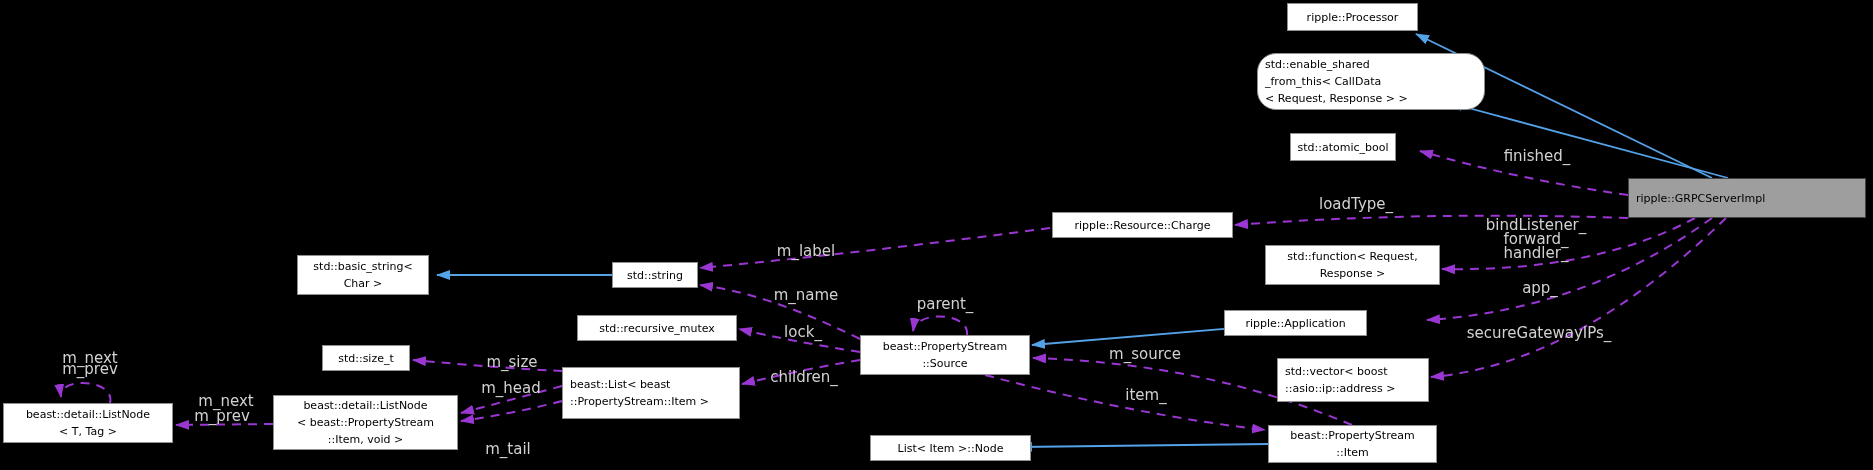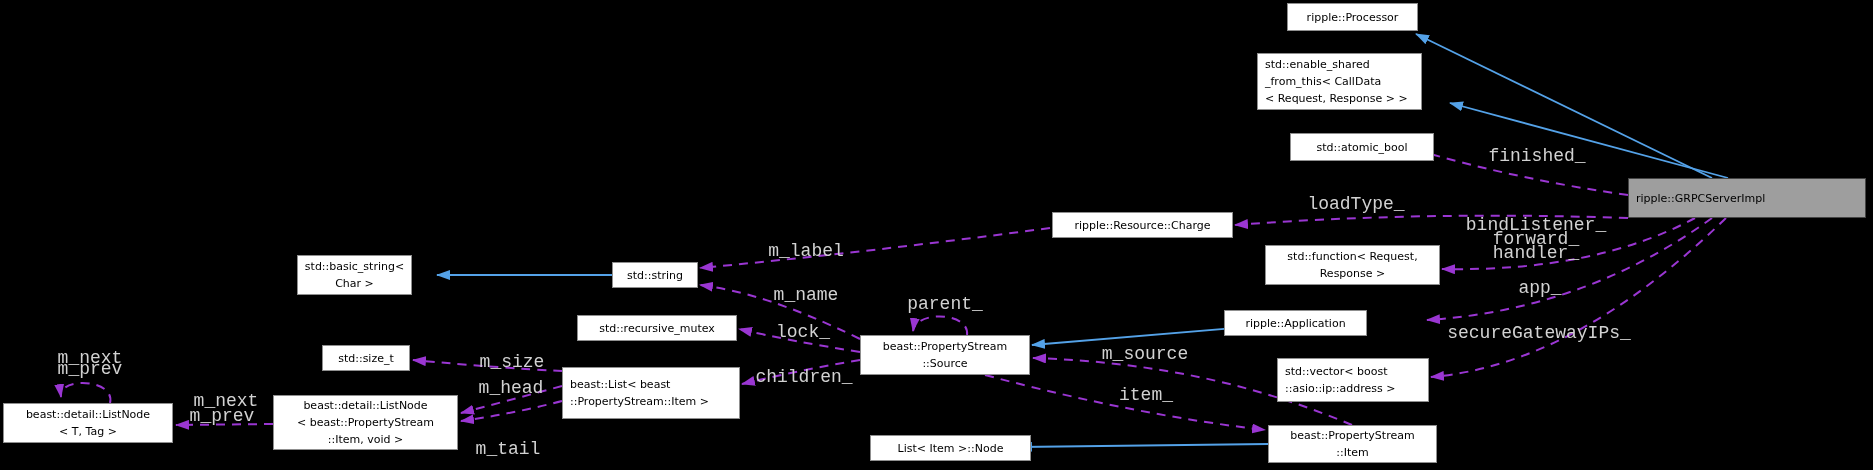--- a/index.html
+++ b/index.html
@@ -28,21 +28,21 @@
     position:absolute;box-sizing:border-box;
     background:var(--node-fill);border:1.5px solid var(--node-border);
     color:var(--node-text);
     display:flex;flex-direction:column;justify-content:center;align-items:center;
     font-size:11px;line-height:17px;white-space:nowrap;cursor:pointer;
   }
   .node.left{align-items:flex-start;padding-left:7px;}
   .node.highlight{background:var(--hl-fill);border-color:var(--hl-border);}
   .edge-label{
     position:absolute;transform:translate(-50%,-50%);
-    font-size:18px;color:var(--label-text);white-space:nowrap;font-family:Liberation Mono, monospace;
+    font-size:15px;color:var(--label-text);white-space:nowrap;
   }
 </style>
 </head>
 <body>
 
 <div id="stage">
   <svg id="edge-layer" xmlns="http://www.w3.org/2000/svg">
     <defs>
       <marker id="arr-inh" markerUnits="userSpaceOnUse" markerWidth="14" markerHeight="10" refX="13" refY="5" orient="auto">
         <path d="M0,0 L14,5 L0,10 z" class="mk-inh"></path>
@@ -73,46 +73,46 @@
         <path d="M562,386 Q510,400 461,413" class="edge usage" marker-end="url(#arr-use)"></path>
         <path d="M562,401 Q512,414 461,421" class="edge usage" marker-end="url(#arr-use)"></path>
         <path d="M273,424 L176,425" class="edge usage" marker-end="url(#arr-use)"></path>
         <path d="M110,403 C116,379 58,376 61,397" class="edge usage" marker-end="url(#arr-use)"></path>
       </g>
   </svg>
   <div id="nodes">
       <div class="node" style="left: 1287px; top: 3px; width: 131px; height: 28px;">
         <div>ripple::Processor</div>
       </div>
-      <div class="node left" style="left: 1257px; top: 53px; width: 165px; height: 57px;">
+      <div class="node left" style="left: 1257px; top: 53px; width: 228px; height: 57px; border-radius: 19px;">
         <div>std::enable_shared</div>
         <div>_from_this&lt; CallData</div>
         <div>&lt; Request, Response &gt; &gt;</div>
       </div>
-      <div class="node" style="left: 1290px; top: 133px; width: 144px; height: 28px;">
+      <div class="node" style="left: 1290px; top: 133px; width: 106px; height: 28px;">
         <div>std::atomic_bool</div>
       </div>
       <div class="node left highlight" style="left: 1628px; top: 178px; width: 238px; height: 40px;">
         <div>ripple::GRPCServerImpl</div>
       </div>
       <div class="node" style="left: 1052px; top: 212px; width: 181px; height: 26px;">
         <div>ripple::Resource::Charge</div>
       </div>
       <div class="node" style="left: 1265px; top: 245px; width: 175px; height: 40px;">
         <div>std::function&lt; Request,</div>
         <div>Response &gt;</div>
       </div>
       <div class="node" style="left: 1224px; top: 310px; width: 143px; height: 26px;">
         <div>ripple::Application</div>
       </div>
       <div class="node left" style="left: 1277px; top: 358px; width: 152px; height: 44px;">
         <div>std::vector&lt; boost</div>
         <div>::asio::ip::address &gt;</div>
       </div>
-      <div class="node" style="left: 297px; top: 255px; width: 115px; height: 40px;">
+      <div class="node" style="left: 297px; top: 255px; width: 132px; height: 40px;">
         <div>std::basic_string&lt;</div>
         <div>Char &gt;</div>
       </div>
       <div class="node" style="left: 612px; top: 262px; width: 86px; height: 26px;">
         <div>std::string</div>
       </div>
       <div class="node" style="left: 577px; top: 315px; width: 160px; height: 26px;">
         <div>std::recursive_mutex</div>
       </div>
       <div class="node" style="left: 860px; top: 335px; width: 170px; height: 40px;">

